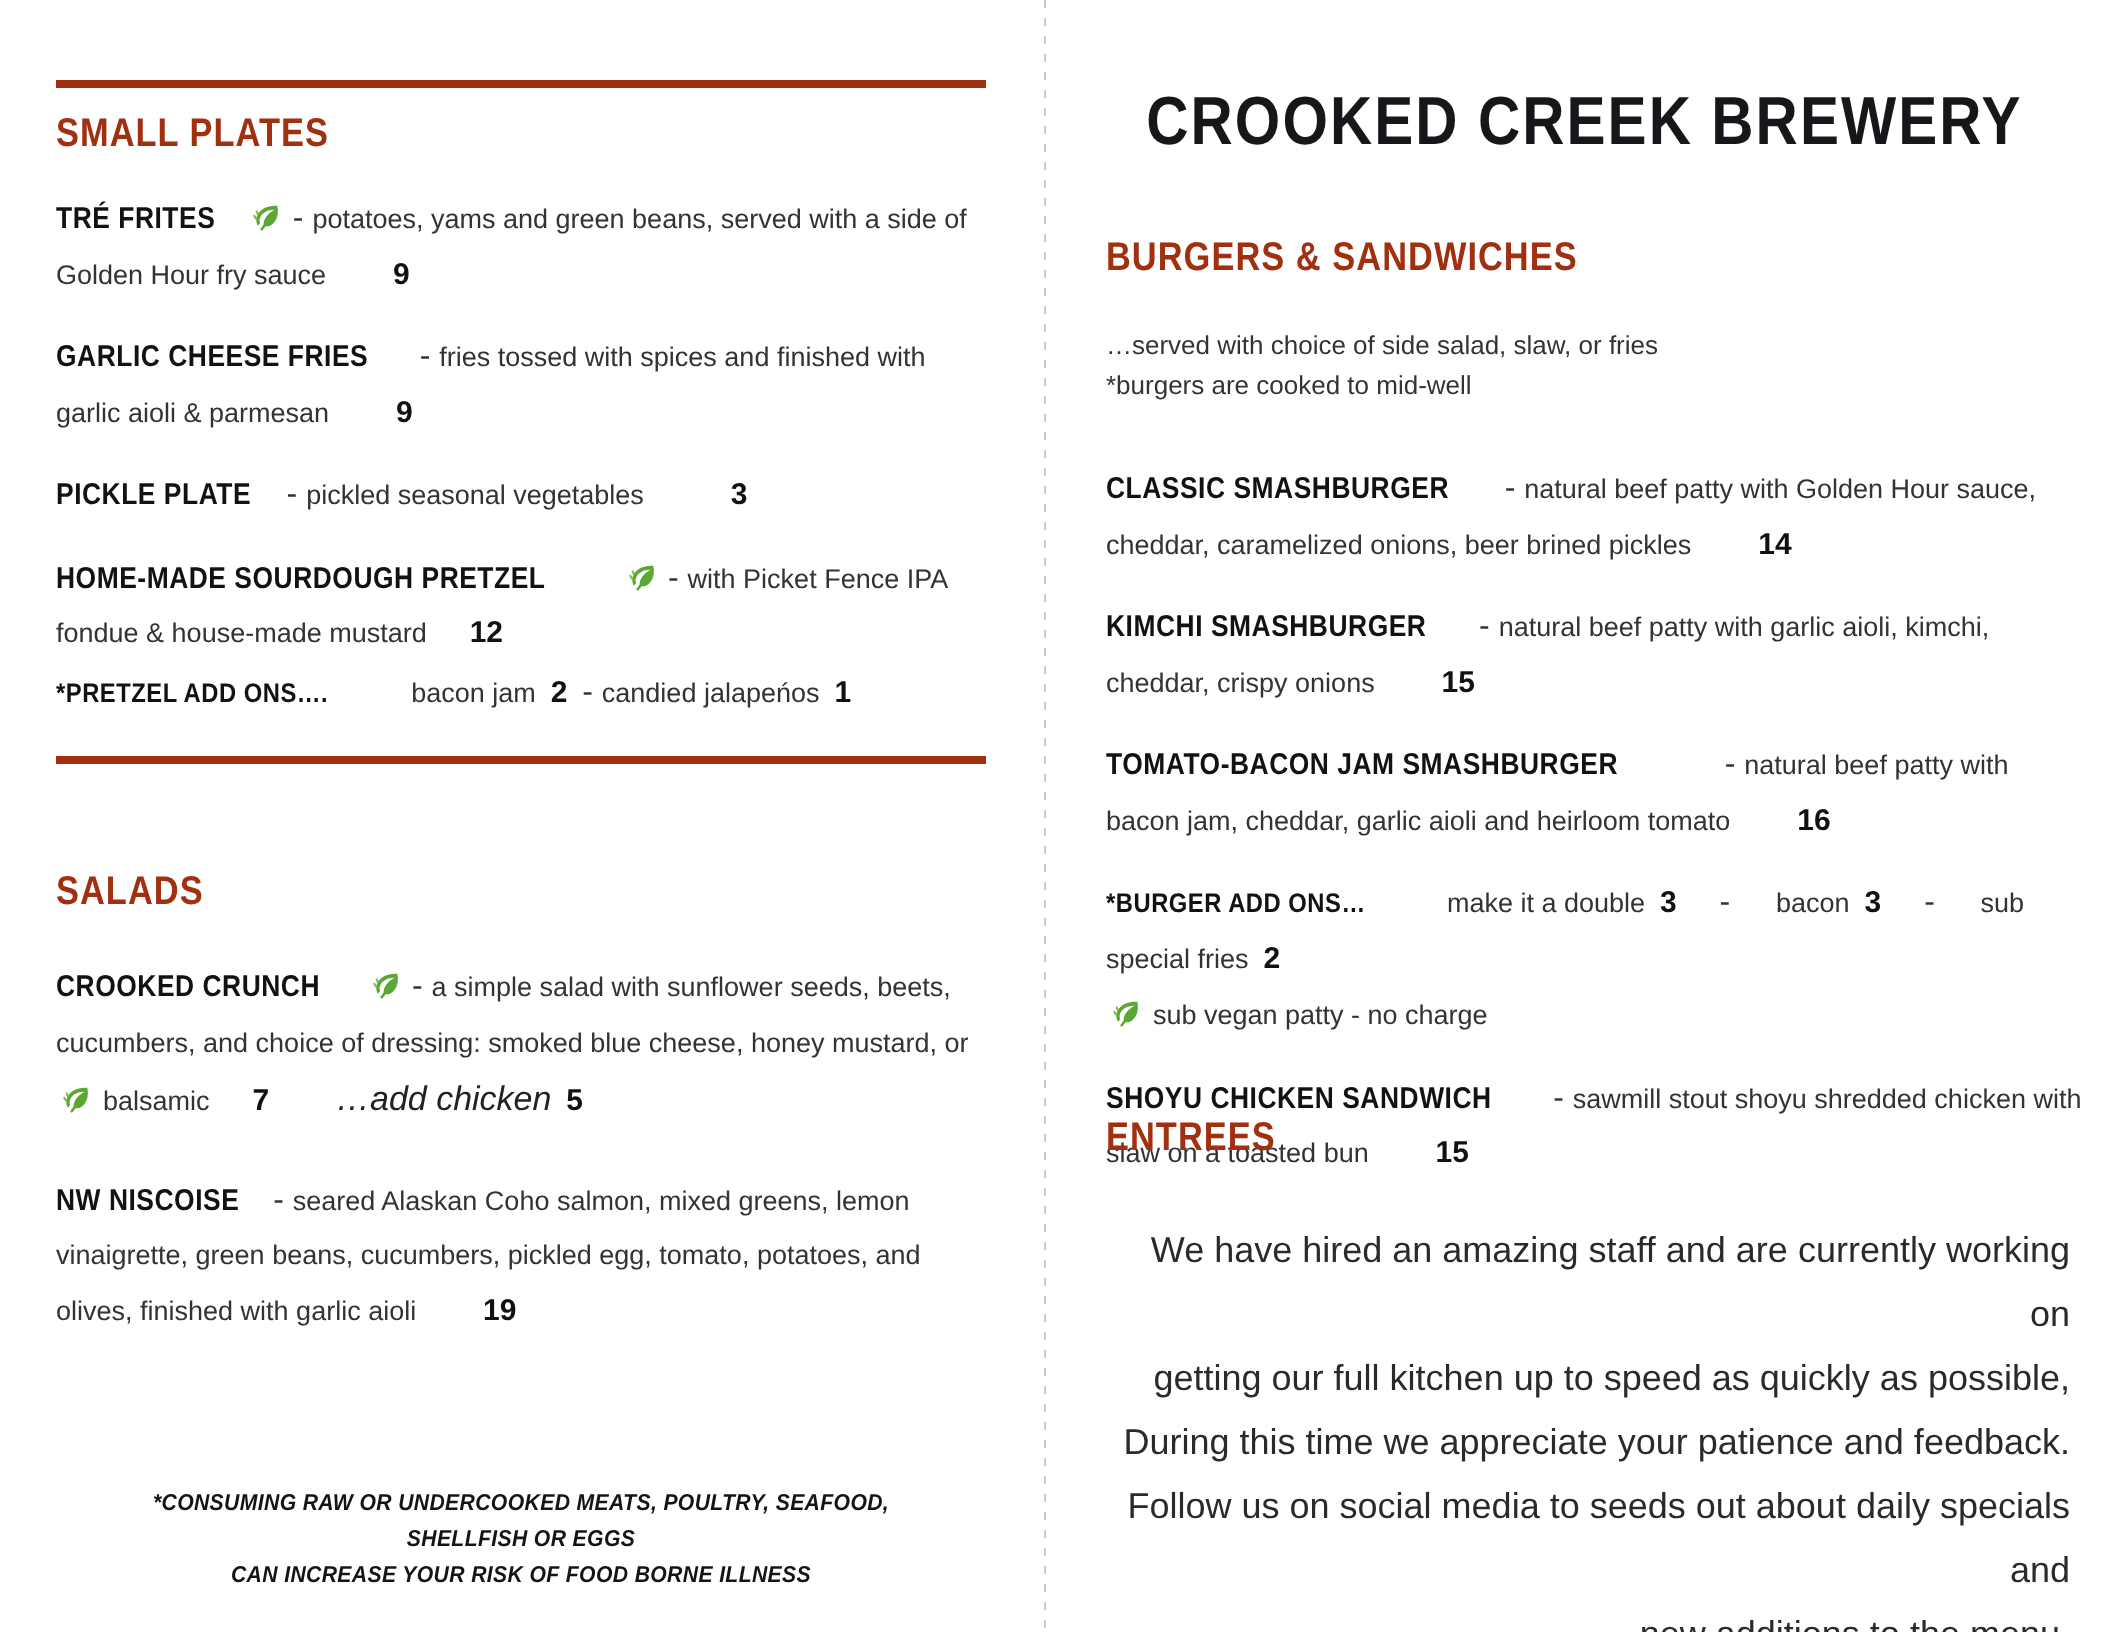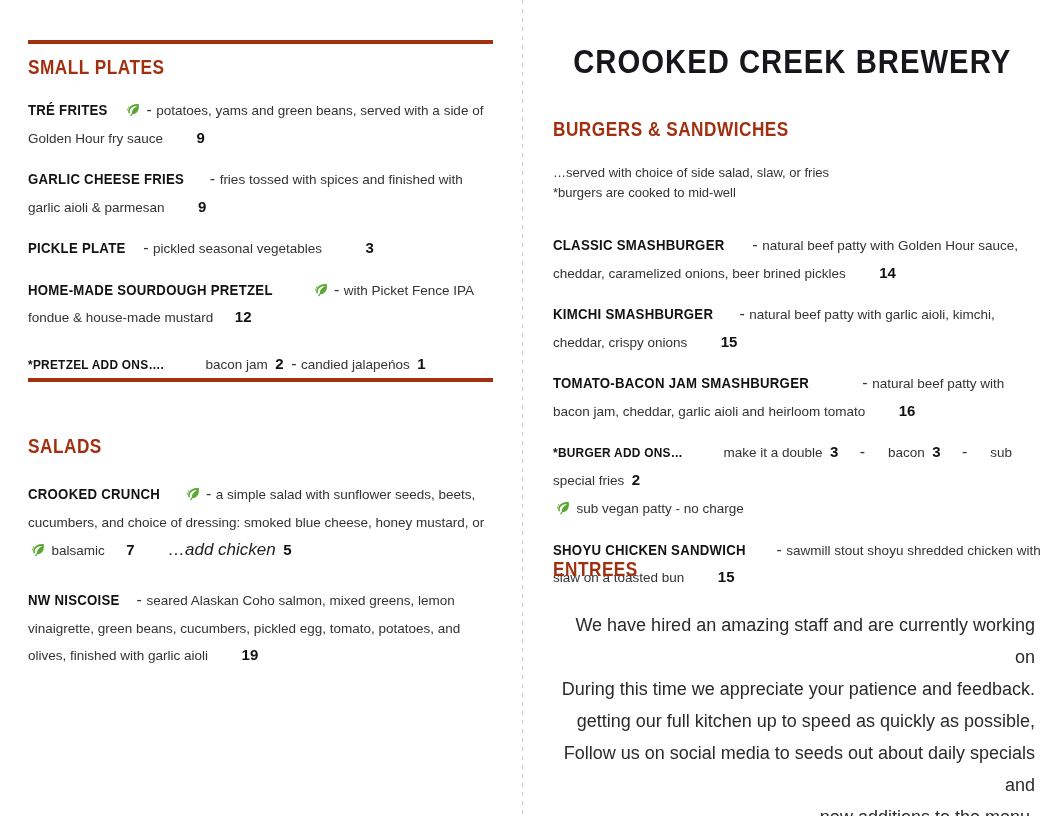--- a/index.html
+++ b/index.html
@@ -133,21 +133,21 @@
           <span class="gap-m"></span><span class="price">9</span>
         </div>
 
         <div class="item">
           <span class="iname">PICKLE PLATE</span>
           <span class="dash">-</span>
           <span class="desc">pickled seasonal vegetables</span>
           <span class="gap-l"></span><span class="price">3</span>
         </div>
 
-        <div class="item" style="margin-bottom:19px;">
+        <div class="item" style="margin-bottom:2px;">
           <span class="iname">HOME-MADE SOURDOUGH PRETZEL</span>
           <span class="leaf">
             <svg viewBox="0 0 16 15" width="15" height="14">
               <path d="M14.6 1.0c-5.2-.4-8.9 1.6-10.5 4.6C2.9 8 3.3 10.3 4.3 11.6l1.1-1.4c-.4-.9-.5-2.1.2-3.4C6.8 4.5 9.5 3 13.3 3.1 11.2 4.0 9.3 5.6 8.2 7.5c-.8 1.4-1 2.6-.9 3.5l-1.6 2.1c-.3.4-.2.8.1 1 .3.2.7.2 1-.2l1.5-2c1 .2 2.3-.1 3.6-1.1 2.4-1.8 3.6-5.4 2.7-9.8z" fill="#5aa732"></path>
               <path d="M3.0 3.6c.1 1.0.5 1.9 1.1 2.6l.7-1.1C4.3 4.6 4.0 4.1 3.9 3.4L3.0 3.6z" fill="#7dc242"></path>
               <path d="M1.6 6.2c.3 1.0.9 1.8 1.7 2.4l.5-1.2c-.5-.4-.9-1-1.2-1.6L1.6 6.2z" fill="#7dc242"></path>
             </svg>
           </span>
           <span class="dash">-</span>
           <span class="desc">with Picket Fence IPA fondue &amp; house-made mustard</span>
@@ -203,20 +203,24 @@
         <div class="item" style="margin-top:22px;">
           <span class="iname">NW NISCOISE</span>
           <span class="dash">-</span>
           <span class="desc">seared Alaskan Coho salmon, mixed greens, lemon vinaigrette, green beans, cucumbers, pickled egg, tomato, potatoes, and olives, finished with garlic aioli</span>
           <span class="gap-m"></span><span class="price">19</span>
         </div>
 
       </div>
     </div>
 
+    <div style="position:absolute;left:28px;top:744px;width:465px;">
+      <div class="disclaimer">*CONSUMING RAW OR UNDERCOOKED MEATS, POULTRY, SEAFOOD, SHELLFISH OR EGGS</div>
+      <div class="disclaimer">CAN INCREASE YOUR RISK OF FOOD BORNE ILLNESS</div>
+    </div>
 
   </div>
 
   <div class="col-right">
 
     <div style="position:absolute;left:0;top:42px;width:502px;">
       <div class="brand">CROOKED CREEK BREWERY</div>
     </div>
 
     <div style="position:absolute;left:15px;top:118px;width:490px;">
@@ -284,22 +288,22 @@
         </div>
 
       </div>
     </div>
 
     <div style="position:absolute;left:15px;top:558px;width:490px;">
       <div class="section-head">ENTREES</div>
 
       <div class="entree-par" style="margin-top:28px;">
         <div>We have hired an amazing staff and are currently working on</div>
+        <div>getting our full kitchen up to speed as quickly as possible,</div>
         <div>During this time we appreciate your patience and feedback.</div>
-        <div>getting our full kitchen up to speed as quickly as possible,</div>
         <div>Follow us on social media to seeds out about daily specials and</div>
         <div>new additions to the menu.</div>
       </div>
 
       <div class="edition" style="margin-top:30px;">EDITION: SEPT 26, 2024</div>
     </div>
 
   </div>
 
 </div>

